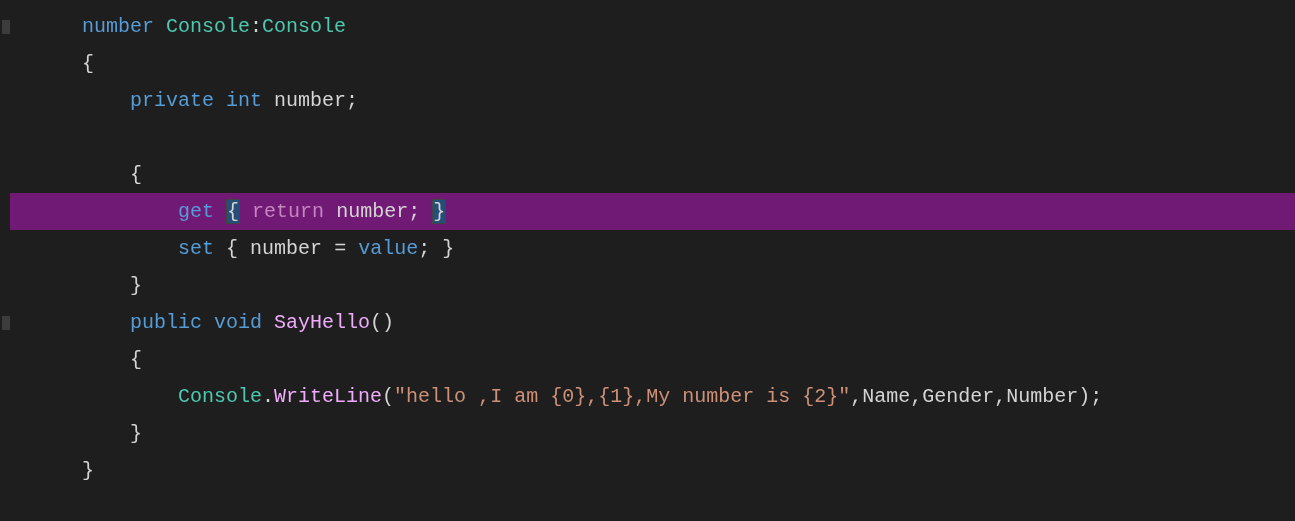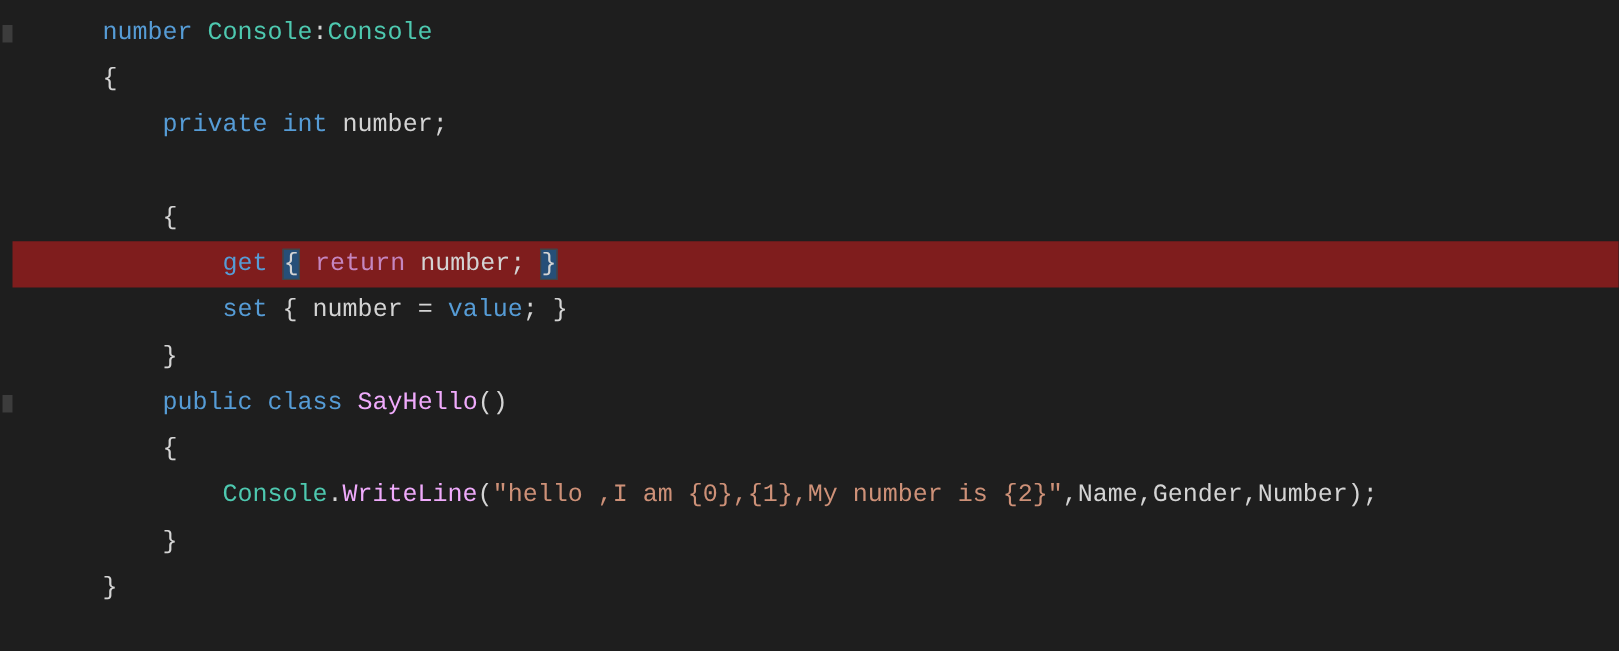--- a/index.html
+++ b/index.html
@@ -21,21 +21,21 @@
       padding-top: 8px;
       padding-left: 10px;
     }
     .line {
       height: 37px;
       line-height: 37px;
       white-space: pre;
       position: relative;
     }
     .line.highlighted {
-      background-color: #7f1d1d;
+      background-color: #701a75;
     }
     .fold-marker {
       position: absolute;
       left: -8px;
       width: 8px;
       height: 14px;
       top: 12px;
       background-color: #5a5a5a;
       opacity: 0.5;
     }
@@ -64,21 +64,21 @@
 
 
   <div class="line"><span class="kw-white">          </span><span class="kw-white">{</span></div>
 
   <div class="line highlighted"><span class="kw-white">              </span><span class="kw-blue">get</span><span class="kw-white"> </span><span class="kw-white bracket-match">{</span><span class="kw-white"> </span><span class="kw-flow">return</span><span class="kw-white"> </span><span class="kw-white">number</span><span class="kw-white">;</span><span class="kw-white"> </span><span class="kw-white bracket-match">}</span></div>
 
   <div class="line"><span class="kw-white">              </span><span class="kw-blue">set</span><span class="kw-white"> </span><span class="kw-white">{</span><span class="kw-white"> </span><span class="kw-white">number</span><span class="kw-white"> </span><span class="kw-white">=</span><span class="kw-white"> </span><span class="kw-blue">value</span><span class="kw-white">;</span><span class="kw-white"> </span><span class="kw-white">}</span></div>
 
   <div class="line"><span class="kw-white">          </span><span class="kw-white">}</span></div>
 
-  <div class="line"><span class="fold-marker"></span><span class="kw-white">          </span><span class="kw-blue">public</span><span class="kw-white"> </span><span class="kw-blue">class</span><span class="kw-white"> </span><span class="kw-method">SayHello</span><span class="kw-white">()</span></div>
+  <div class="line"><span class="fold-marker"></span><span class="kw-white">          </span><span class="kw-blue">public</span><span class="kw-white"> </span><span class="kw-blue">void</span><span class="kw-white"> </span><span class="kw-method">SayHello</span><span class="kw-white">()</span></div>
 
   <div class="line"><span class="kw-white">          </span><span class="kw-white">{</span></div>
 
   <div class="line"><span class="kw-white">              </span><span class="kw-type">Console</span><span class="kw-white">.</span><span class="kw-method">WriteLine</span><span class="kw-white">(</span><span class="kw-string">"hello ,I am {0},{1},My number is {2}"</span><span class="kw-white">,</span><span class="kw-white">Name</span><span class="kw-white">,</span><span class="kw-white">Gender</span><span class="kw-white">,</span><span class="kw-white">Number</span><span class="kw-white">)</span><span class="kw-white">;</span></div>
 
   <div class="line"><span class="kw-white">          </span><span class="kw-white">}</span></div>
 
   <div class="line"><span class="kw-white">      </span><span class="kw-white">}</span></div>
 </div>
 

